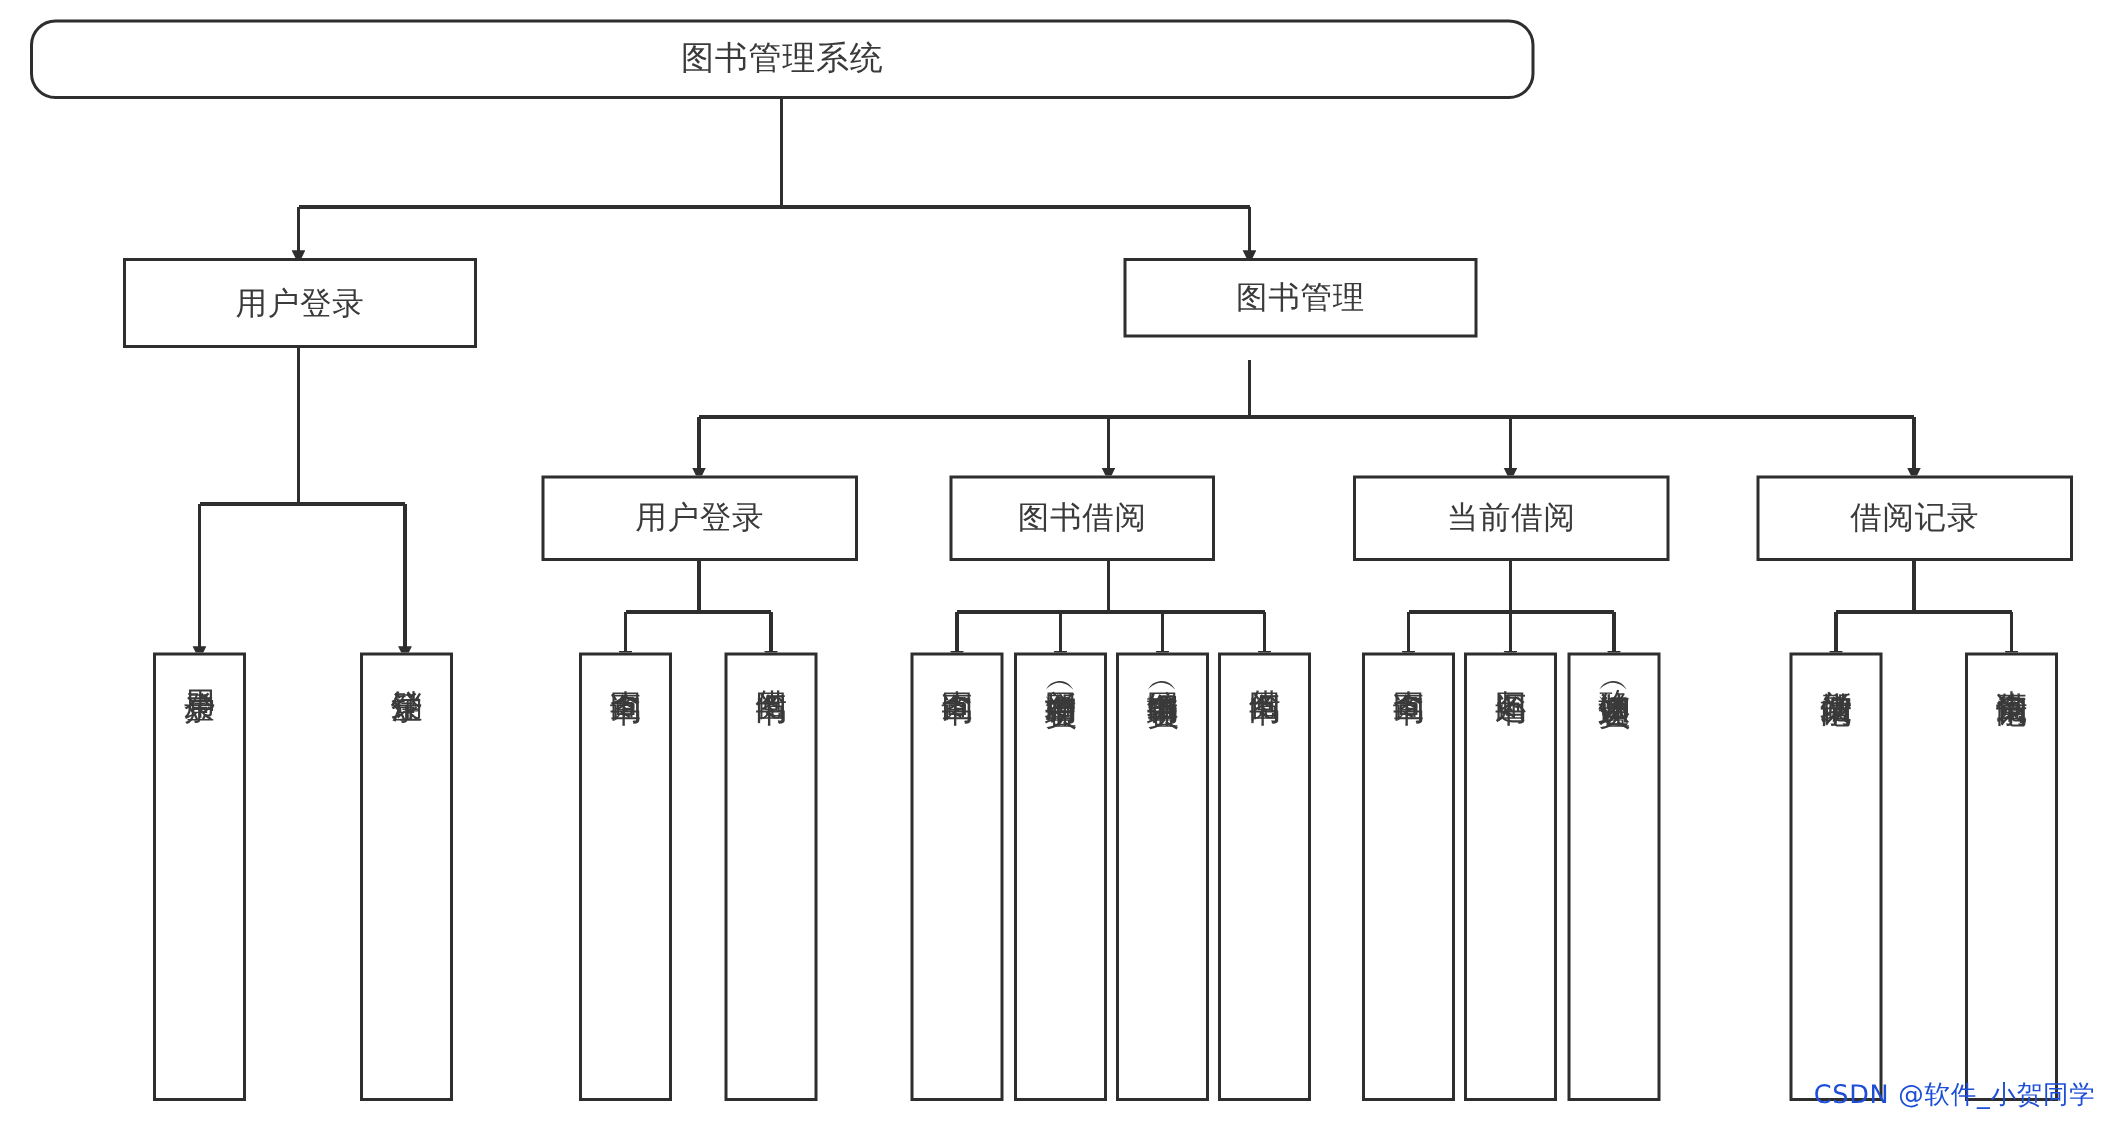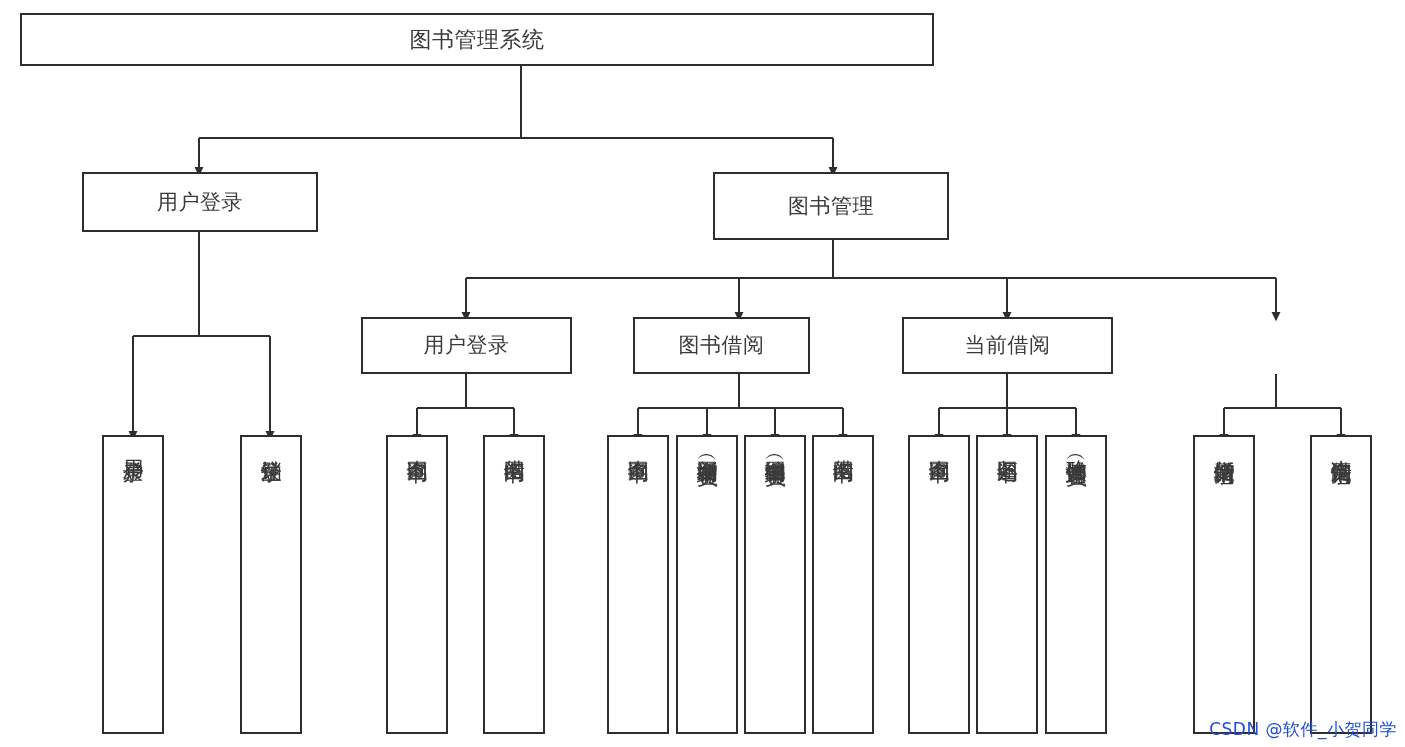--- a/index.html
+++ b/index.html
@@ -124,44 +124,47 @@
       <path d="M1007,408 L1007,435" marker-end="url(#arrow)"></path>
       <path d="M1076,408 L1076,435" marker-end="url(#arrow)"></path>
 
       <path d="M1276,374 L1276,408"></path>
       <path d="M1224,408 L1341,408"></path>
       <path d="M1224,408 L1224,435" marker-end="url(#arrow)"></path>
       <path d="M1341,408 L1341,435" marker-end="url(#arrow)"></path>
     </g>
   </svg>
 
-  <div class="node root horiz" style="left:20px; top:13px; width:914px; height:53px;">
+  <div class="node root horiz" style="left:20px; top:13px; width:1003px; height:53px;border-radius:17px;">
     <span class="node-label">图书管理系统</span>
   </div>
 
   <div class="node horiz" style="left:82px; top:172px; width:236px; height:60px;">
     <span class="node-label">用户登录</span>
   </div>
 
-  <div class="node horiz" style="left:713px; top:172px; width:236px; height:68px;">
+  <div class="node horiz" style="left:749px; top:172px; width:236px; height:53px;">
     <span class="node-label">图书管理</span>
   </div>
 
   <div class="node horiz" style="left:361px; top:317px; width:211px; height:57px;">
     <span class="node-label">用户登录</span>
   </div>
 
   <div class="node horiz" style="left:633px; top:317px; width:177px; height:57px;">
     <span class="node-label">图书借阅</span>
   </div>
 
   <div class="node horiz" style="left:902px; top:317px; width:211px; height:57px;text-align:right;">
     <span class="node-label">当前借阅</span>
   </div>
 
+  <div class="node horiz" style="left:1171px; top:317px; width:211px; height:57px;">
+    <span class="node-label">借阅记录</span>
+  </div>
 
   <div class="node leaf" style="left:102px; top:435px; width:62px; height:299px;">
     <span class="node-label">用户登录</span>
   </div>
 
   <div class="node leaf" style="left:240px; top:435px; width:62px; height:299px;">
     <span class="node-label">注销登录</span>
   </div>
 
   <div class="node leaf" style="left:386px; top:435px; width:62px; height:299px;">

